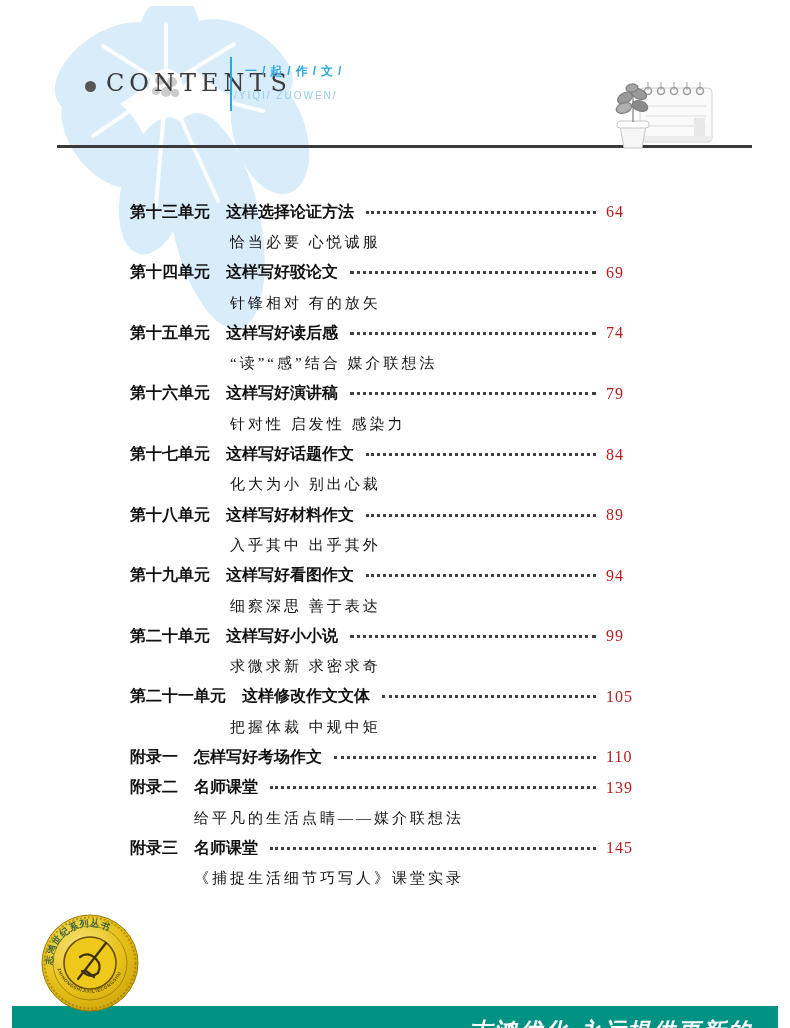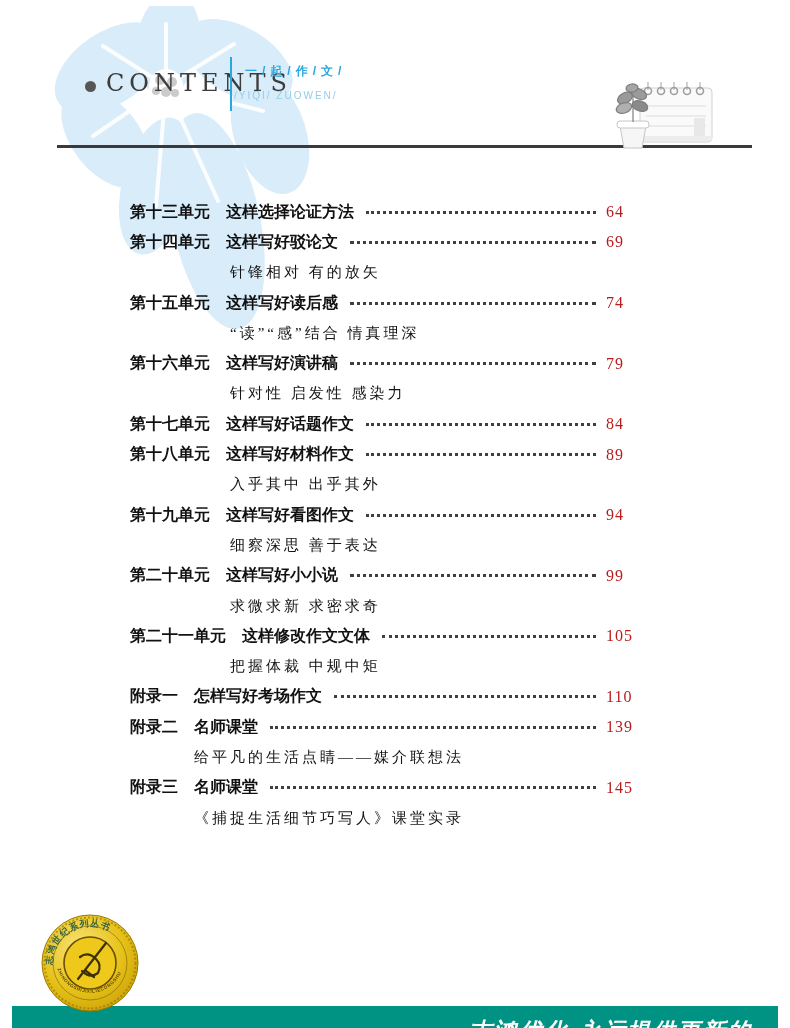--- a/index.html
+++ b/index.html
@@ -119,55 +119,57 @@
   <div class="rule"></div>
 
   <main class="toc">
   <div class="trow">
     <span class="label">第十三单元</span>
     <span class="title">这样选择论证方法</span>
     <span class="leader"></span>
     <span class="pagenum">64</span>
   </div>
 
+  <div class="sub sub--unit">恰当必要 心悦诚服</div>
 
   <div class="trow">
     <span class="label">第十四单元</span>
     <span class="title">这样写好驳论文</span>
     <span class="leader"></span>
     <span class="pagenum">69</span>
   </div>
 
   <div class="sub sub--unit">针锋相对 有的放矢</div>
 
   <div class="trow">
     <span class="label">第十五单元</span>
     <span class="title">这样写好读后感</span>
     <span class="leader"></span>
     <span class="pagenum">74</span>
   </div>
 
-  <div class="sub sub--unit">“读”“感”结合 情真理深</div>
+  <div class="sub sub--unit">“读”“感”结合 媒介联想法</div>
 
   <div class="trow">
     <span class="label">第十六单元</span>
     <span class="title">这样写好演讲稿</span>
     <span class="leader"></span>
     <span class="pagenum">79</span>
   </div>
 
   <div class="sub sub--unit">针对性 启发性 感染力</div>
 
   <div class="trow">
     <span class="label">第十七单元</span>
     <span class="title">这样写好话题作文</span>
     <span class="leader"></span>
     <span class="pagenum">84</span>
   </div>
 
+  <div class="sub sub--unit">化大为小 别出心裁</div>
 
   <div class="trow">
     <span class="label">第十八单元</span>
     <span class="title">这样写好材料作文</span>
     <span class="leader"></span>
     <span class="pagenum">89</span>
   </div>
 
   <div class="sub sub--unit">入乎其中 出乎其外</div>
 

